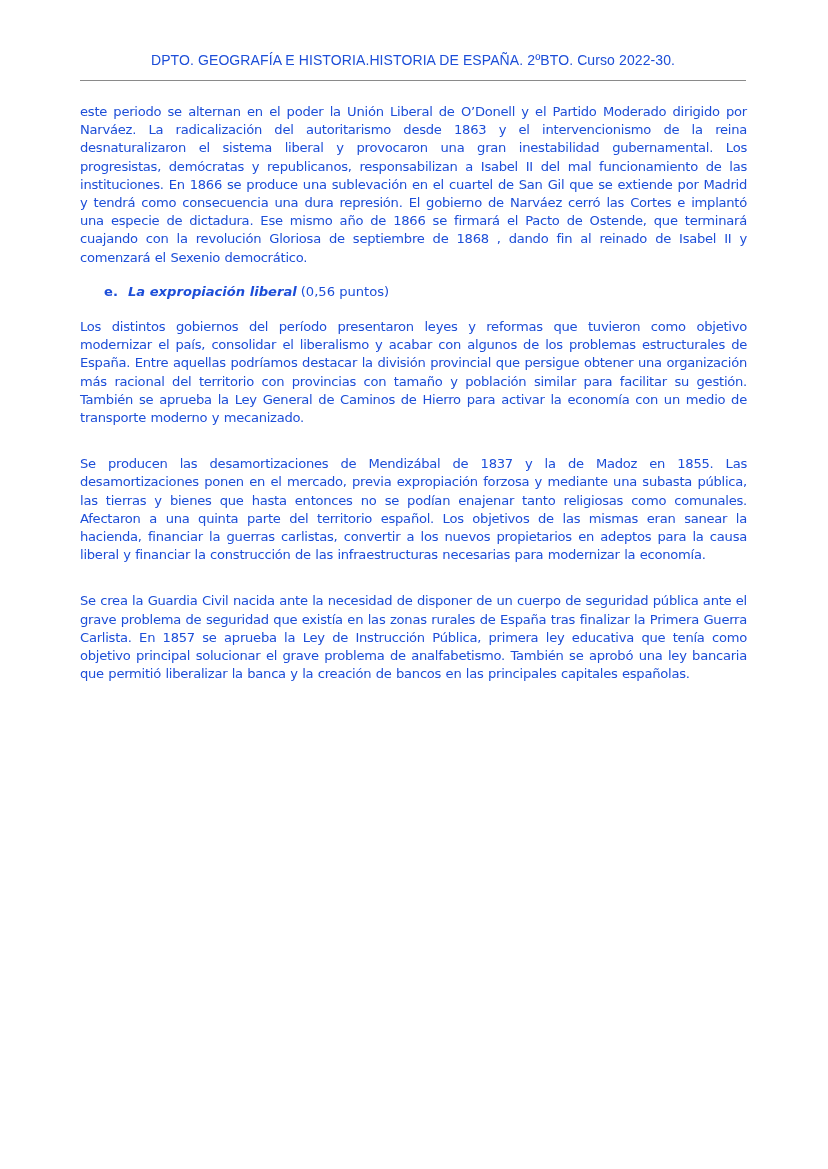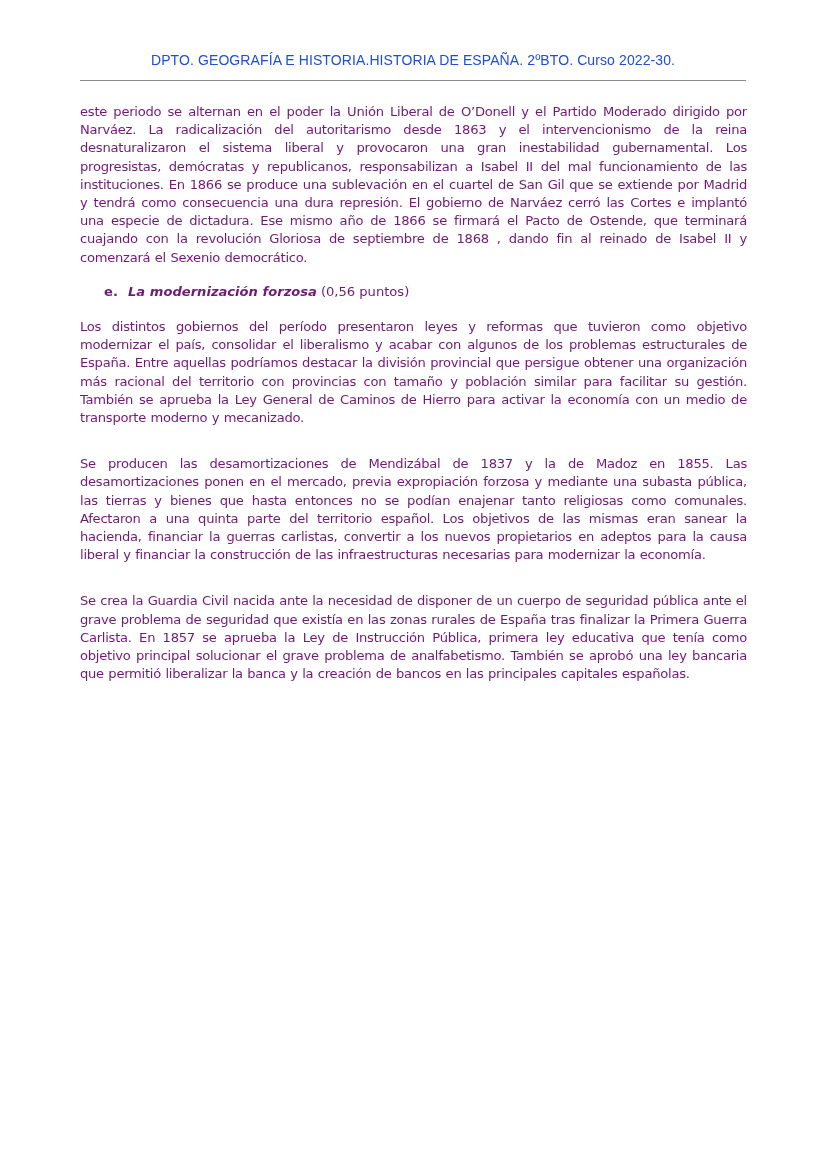--- a/index.html
+++ b/index.html
@@ -35,21 +35,21 @@
       background: #8a8a8a;
     }
     .content {
       position: absolute;
       top: 103px;
       left: 80px;
       width: 667px;
       font-family: "DejaVu Sans", sans-serif;
       font-size: 13.1px;
       line-height: 18.2px;
-      color: #701a75;
+      color: #1d4ed8;
     }
     .para {
       margin: 0;
       text-align: justify;
       text-align-last: left;
       letter-spacing: -0.25px;
       word-spacing: 0.5px;
     }
     .para + .para { margin-top: 28px; }
     .section-heading {
@@ -78,20 +78,20 @@
   <span>DPTO. GEOGRAFÍA E HISTORIA.</span>
   <span>HISTORIA DE ESPAÑA. 2ºBTO. Curso 2022-30.</span>
 </div>
 <div class="header-rule"></div>
 
 <div class="content">
   <p class="para">este periodo se alternan en el poder la Unión Liberal de O’Donell y el Partido Moderado dirigido por Narváez. La radicalización del autoritarismo desde 1863 y el intervencionismo de la reina desnaturalizaron el sistema liberal y provocaron una gran inestabilidad gubernamental. Los progresistas, demócratas y republicanos, responsabilizan a Isabel II del mal funcionamiento de las instituciones. En 1866 se produce una sublevación en el cuartel de San Gil que se extiende por Madrid y tendrá como consecuencia una dura represión. El gobierno de Narváez cerró las Cortes e implantó una especie de dictadura. Ese mismo año de 1866 se firmará el Pacto de Ostende, que terminará cuajando con la revolución Gloriosa de septiembre de 1868 , dando fin al reinado de Isabel II y comenzará el Sexenio democrático.</p>
 
   <div class="section-heading">
     <span class="section-letter">e.</span>
-    <span class="section-title">La modernización forzosa</span>
+    <span class="section-title">La expropiación liberal</span>
     <span class="section-points">(0,56 puntos)</span>
   </div>
 
   <p class="para">Los distintos gobiernos del período presentaron leyes y reformas que tuvieron como objetivo modernizar el país, consolidar el liberalismo y acabar con algunos de los problemas estructurales de España. Entre aquellas podríamos destacar la división provincial que persigue obtener una organización más racional del territorio con provincias con tamaño y población similar para facilitar su gestión. También se aprueba la Ley General de Caminos de Hierro para activar la economía con un medio de transporte moderno y mecanizado.</p>
   <p class="para">Se producen las desamortizaciones de Mendizábal de 1837 y la de Madoz en 1855. Las desamortizaciones ponen en el mercado, previa expropiación forzosa y mediante una subasta pública, las tierras y bienes que hasta entonces no se podían enajenar tanto religiosas como comunales.  Afectaron a una quinta parte del territorio español. Los objetivos de las mismas eran sanear la hacienda, financiar la guerras carlistas, convertir a los nuevos propietarios en adeptos para la causa liberal y financiar la construcción de las infraestructuras necesarias para modernizar la economía.</p>
   <p class="para">Se crea la Guardia Civil nacida ante la necesidad de disponer de un cuerpo de seguridad pública ante el grave problema de seguridad que existía en las zonas rurales de España tras finalizar la Primera Guerra Carlista. En 1857 se aprueba la Ley de Instrucción Pública, primera ley educativa que tenía como objetivo principal solucionar el grave problema de analfabetismo. También se aprobó una ley bancaria que permitió liberalizar la banca y la creación de bancos en las principales capitales españolas.</p>
 </div>
 
 </body></html>

